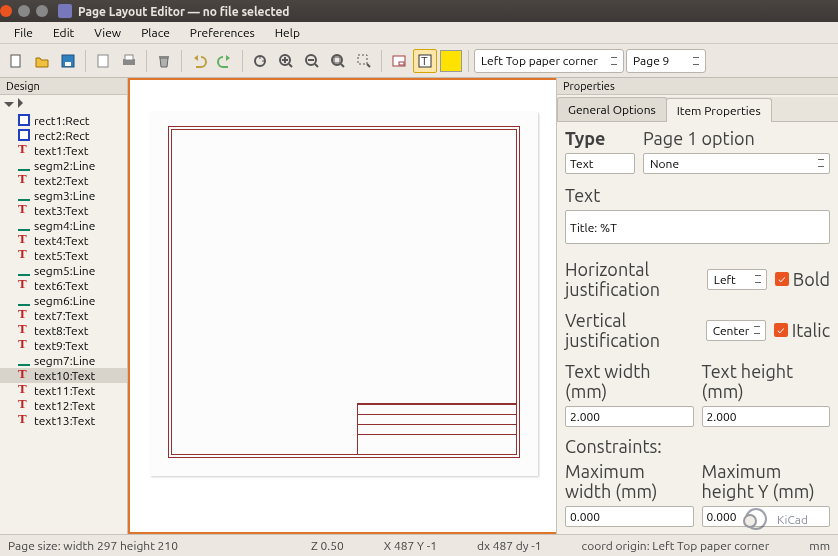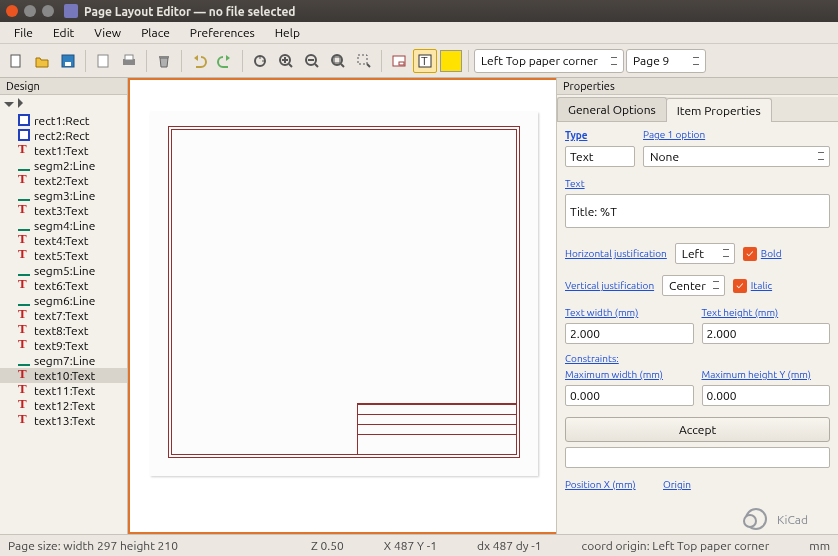--- a/index.html
+++ b/index.html
@@ -1,17 +1,17 @@
 <!DOCTYPE html>
 <html><head>
 <meta charset="utf-8">
 <style>
 * { box-sizing: border-box; margin: 0; padding: 0; font-family: Ubuntu, "Segoe UI", sans-serif; font-size: 12px; }
 body { background: #f0ede6; width: 838px; height: 556px; overflow: hidden; display: flex; flex-direction: column; }
-.titlebar { background: linear-gradient(#4a4541, #3c3835); height: 22px; display: flex; align-items: center; padding: 0 6px; color: #ddd; }
+.titlebar { background: linear-gradient(#4a4541, #3c3835); height: 22px; display: flex; align-items: center; padding: 0 0; color: #ddd; }
 .titlebar .wbtn { width: 12px; height: 12px; border-radius: 50%; margin-right: 6px; }
 .wbtn.close { background: #e95420; } .wbtn.min { background: #888; } .wbtn.max { background: #888; }
 .titlebar .icon { width: 14px; height: 14px; background: #77b; margin: 0 6px 0 4px; border-radius: 2px; }
 .titlebar .title { font-weight: bold; color: #e8e5df; }
 .menubar { background: #ece8e1; height: 22px; display: flex; align-items: center; padding: 0 4px; border-bottom: 1px solid #d0ccc4; }
 .menubar span { padding: 2px 10px; cursor: default; }
 .toolbar { background: #ece8e1; height: 34px; display: flex; align-items: center; padding: 0 4px; border-bottom: 1px solid #c0bcb4; gap: 2px; }
 .tbtn { width: 24px; height: 24px; border: 1px solid transparent; display: flex; align-items: center; justify-content: center; border-radius: 2px; }
 .tbtn.active { background: #fde7a8; border-color: #d4a500; }
 .tsep { width: 1px; height: 22px; background: #c8c4bc; margin: 0 3px; }
@@ -35,21 +35,21 @@
 .frame { position: absolute; left: 18px; top: 14px; right: 18px; bottom: 18px; border: 1px solid #903030; }
 .frame::before { content:""; position:absolute; inset: 2px; border: 1px solid #903030; }
 .tblock { position: absolute; right: 2px; bottom: 2px; width: 160px; height: 52px; border: 1px solid #903030; }
 .tblock div { border-top: 1px solid #903030; height: 10px; font-size: 5px; color: #804040; padding-left: 2px; }
 .rightpane { width: 282px; background: #f4f1ea; border-left: 1px solid #c8c4bc; display: flex; flex-direction: column; overflow-y: auto; }
 .tabs { display: flex; background: #e8e4dc; border-bottom: 1px solid #c0bcb4; margin-top: 2px; }
 .tab { padding: 5px 10px; border: 1px solid #c0bcb4; border-bottom: none; background: #e0dcd4; margin-right: -1px; border-radius: 3px 3px 0 0; }
 .tab.active { background: #f4f1ea; position: relative; top: 1px; }
 .props { padding: 6px 8px; display: flex; flex-direction: column; gap: 5px; }
 .props .row2 { display: flex; gap: 8px; align-items: center; }
-.props label { font-size: 10px; color: #1d4ed8; text-decoration: underline; }
+.props label { font-size: 18px; color: #404040; }
 .props .hdr { font-weight: bold; }
 .props input[type=text] { border: 1px solid #b8b4ac; padding: 3px 4px; background: #fff; border-radius: 2px; width: 100%; }
 .props .sel { border: 1px solid #b8b4ac; padding: 3px 18px 3px 6px; background: #fff; border-radius: 2px; position: relative; min-width: 60px; display: inline-block; }
 .props .sel::after { content:""; position:absolute; right:4px; top:3px; width:8px; height:12px; background: linear-gradient(#666,#666) center 2px/6px 1px no-repeat, linear-gradient(#666,#666) center 9px/6px 1px no-repeat; }
 .props .cb { display: flex; align-items: center; gap: 4px; }
 .props .cb .box { width: 14px; height: 14px; background: #e95420; border-radius: 2px; display: flex; align-items: center; justify-content: center; color: #fff; font-size: 10px; }
 .btn { border: 1px solid #b0aca4; background: linear-gradient(#f8f5ee,#e8e4dc); border-radius: 3px; padding: 5px 0; text-align: center; }
 .statusbar { height: 22px; background: #ece8e1; border-top: 1px solid #c8c4bc; display: flex; align-items: center; padding: 0 8px; gap: 40px; font-size: 11px; color: #444; }
 .statusbar .fill { flex: 1; }
 .kicad-wm { position: absolute; right: 30px; bottom: 26px; font-size: 18px; color: rgba(60,70,90,.6); display: flex; align-items: center; gap: 10px; pointer-events: none; }

